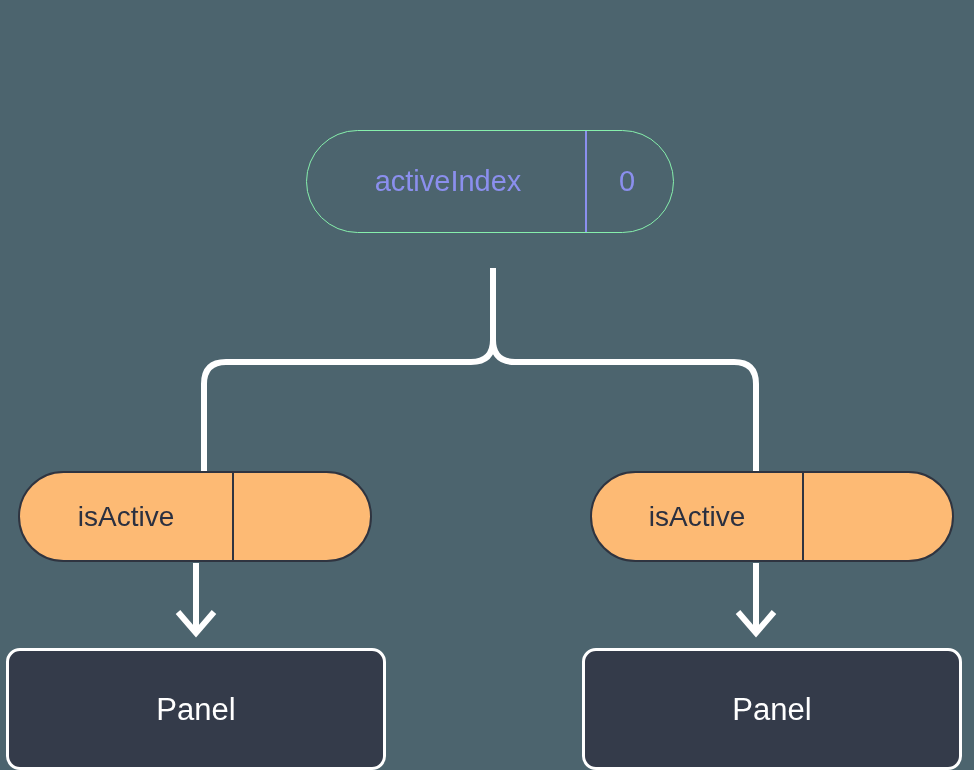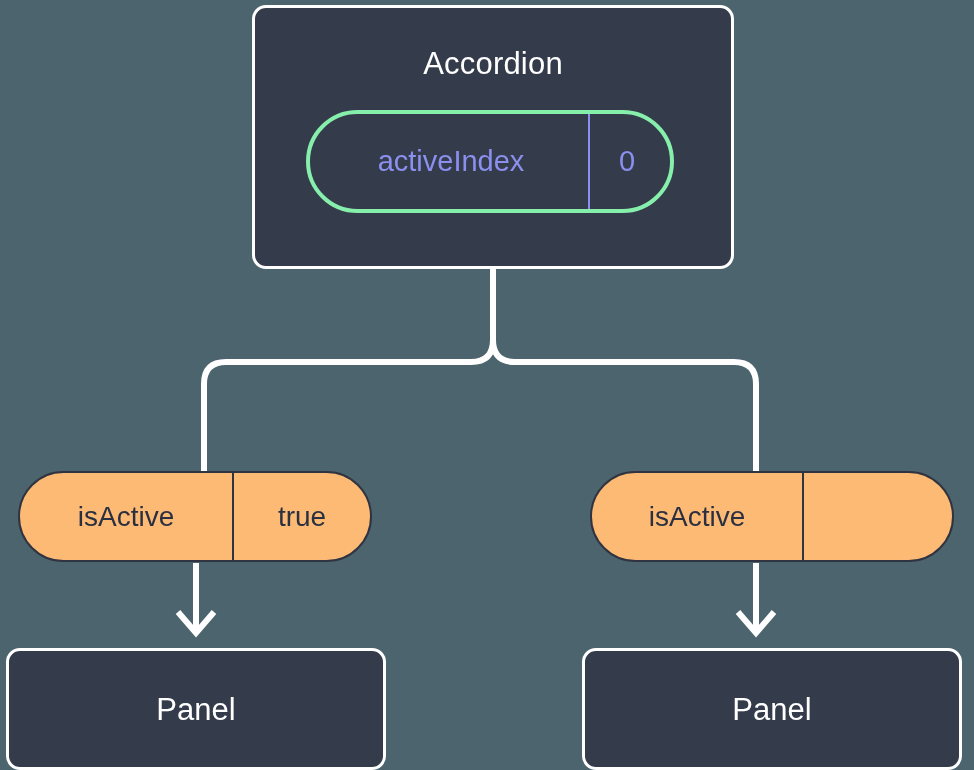--- a/index.html
+++ b/index.html
@@ -72,25 +72,25 @@
     display: flex;
     align-items: center;
     justify-content: center;
     white-space: nowrap;
     line-height: 1;
   }
 
   #activeindex-pill {
     position: absolute;
     left: 306px;
-    top: 110px;
+    top: 130px;
     width: 368px;
     height: 103px;
     background: transparent;
-    border: 4px solid #86efac;
+    border: 1px solid #86efac;
     justify-content: center;
   }
   #activeindex-pill .pill-key {
     flex: 0 0 274px;
     color: #8b8fee;
     font-size: 29px;
     border-right: 2px solid #8b8fee;
     padding-left: 4px;
   }
   #activeindex-pill .pill-val {
@@ -168,32 +168,28 @@
     <path d="M 493 340 Q 493 362 471 362 L 226 362 Q 204 362 204 384 L 204 471" fill="none" stroke="#ffffff" stroke-width="6" stroke-linecap="butt"></path>
     <path d="M 493 340 Q 493 362 515 362 L 734 362 Q 756 362 756 384 L 756 471" fill="none" stroke="#ffffff" stroke-width="6" stroke-linecap="butt"></path>
 
     <path d="M 196 563 L 196 633" fill="none" stroke="#ffffff" stroke-width="6" stroke-linecap="butt"></path>
     <path d="M 178 612 L 196 633 L 214 612" fill="none" stroke="#ffffff" stroke-width="6" stroke-linecap="butt" stroke-linejoin="miter"></path>
 
     <path d="M 756 563 L 756 633" fill="none" stroke="#ffffff" stroke-width="6" stroke-linecap="butt"></path>
     <path d="M 738 612 L 756 633 L 774 612" fill="none" stroke="#ffffff" stroke-width="6" stroke-linecap="butt" stroke-linejoin="miter"></path>
   </svg>
 
-  <div class="node-box" id="accordion-node">
-    <div class="node-title">Accordion</div>
-  </div>
 
   <div class="pill" id="activeindex-pill">
     <div class="pill-key">activeIndex</div>
     <div class="pill-val">0</div>
   </div>
 
   <div class="pill pill-filled" id="pill-left">
     <div class="pill-key">isActive</div>
-    <div class="pill-val">true</div>
   </div>
 
   <div class="pill pill-filled" id="pill-right">
     <div class="pill-key">isActive</div>
   </div>
 
   <div class="node-box panel-box" id="panel-left">
     <div class="panel-label">Panel</div>
   </div>
 

